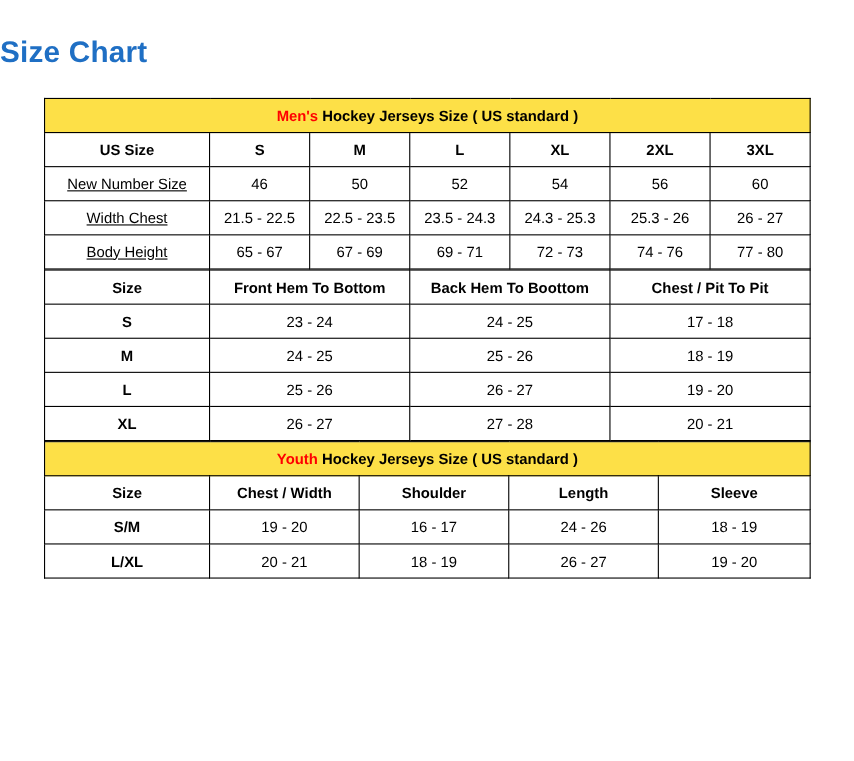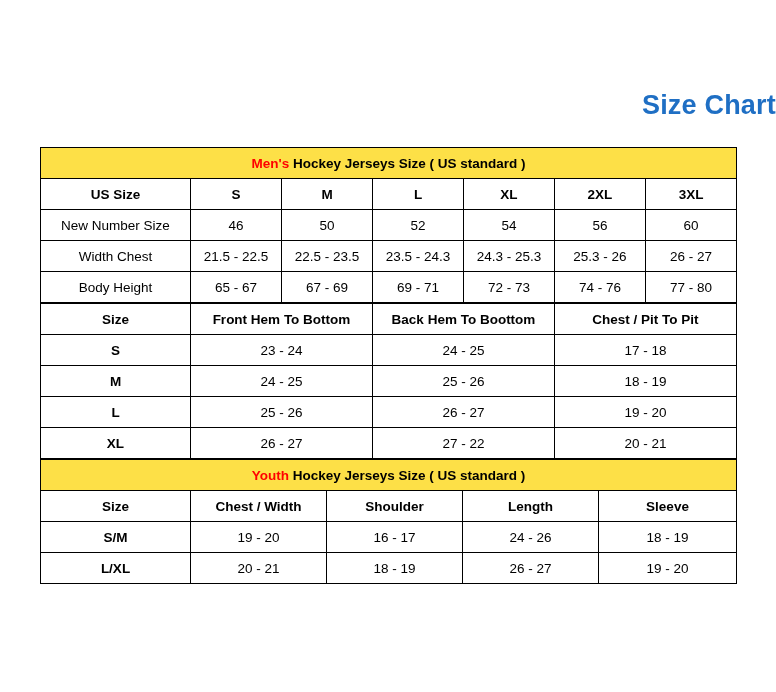--- a/index.html
+++ b/index.html
@@ -14,25 +14,25 @@
     color: #000000;
     overflow: hidden;
   }
   .page {
     width: 776px;
     height: 692px;
     position: relative;
     box-sizing: border-box;
   }
   .title {
-    text-align: right;
+    text-align: left;
     color: #1f6fc4;
     font-size: 27px;
     font-weight: bold;
-    padding-top: 90px;
+    padding-top: 32px;
     padding-bottom: 0;
     letter-spacing: 0.2px;
   }
   .chart-wrap {
     margin: 26px auto 0 auto;
     width: 696px;
   }
   table.sizechart {
     border-collapse: collapse;
     width: 100%;
@@ -53,20 +53,21 @@
     height: 30px;
   }
   td.section-header .red {
     color: #ff0000;
   }
   td.col-head {
     font-weight: bold;
   }
   td.row-head {
     font-weight: normal;
+    text-decoration: underline;
   }
   td.row-head-bold {
     font-weight: bold;
   }
 </style>
 </head>
 <body>
 
 <div class="page">
 
@@ -155,21 +156,21 @@
         </tr>
         <tr>
           <td class="row-head-bold">L</td>
           <td>25 - 26</td>
           <td>26 - 27</td>
           <td>19 - 20</td>
         </tr>
         <tr>
           <td class="row-head-bold">XL</td>
           <td>26 - 27</td>
-          <td>27 - 22</td>
+          <td>27 - 28</td>
           <td>20 - 21</td>
         </tr>
       </tbody>
     </table>
 
     <table class="sizechart">
       <colgroup>
         <col style="width:150px">
           <col style="width:136px">
           <col style="width:136px">

